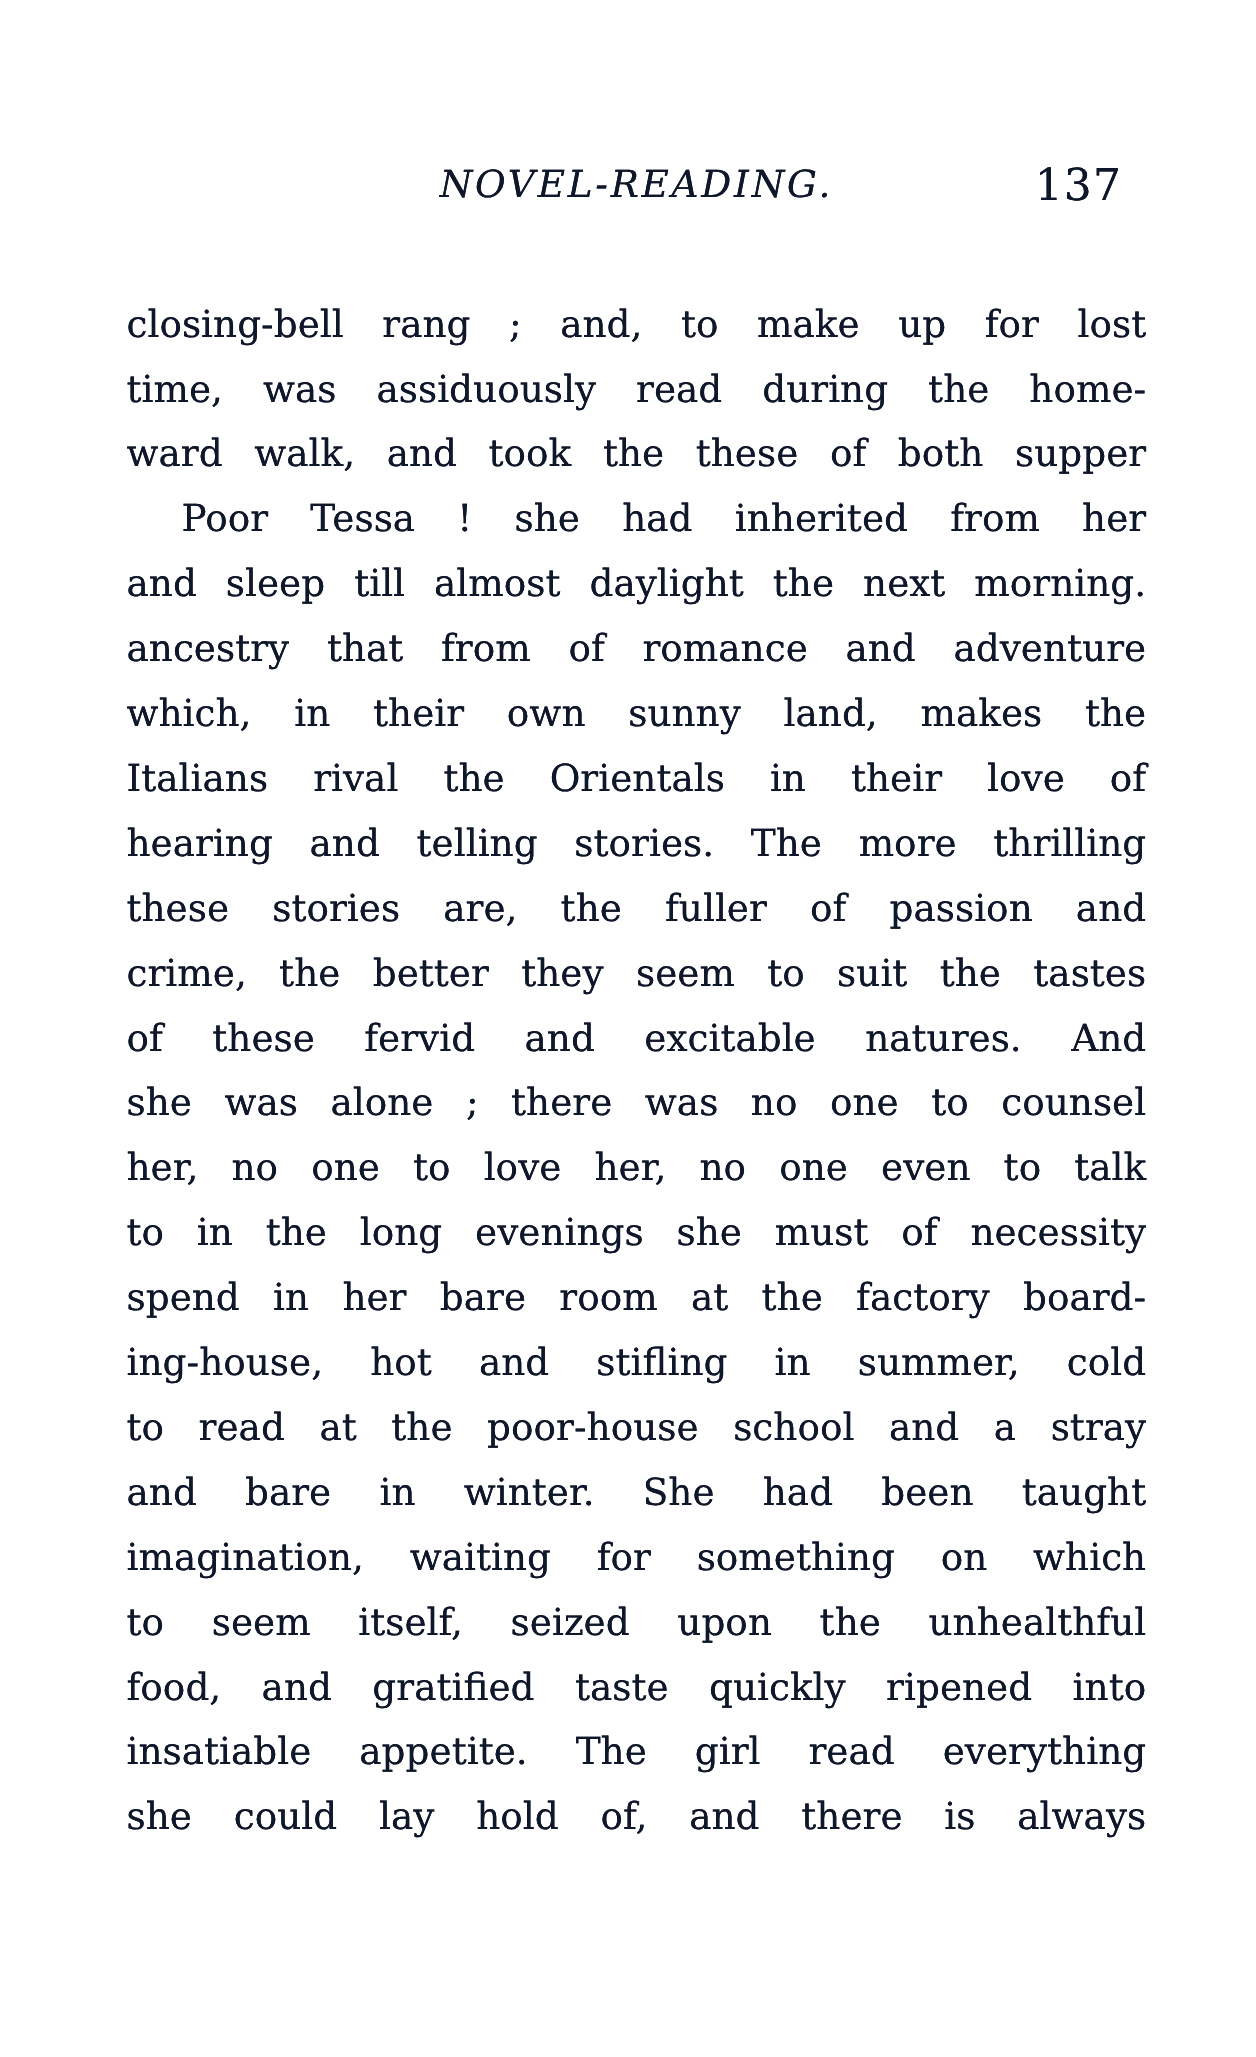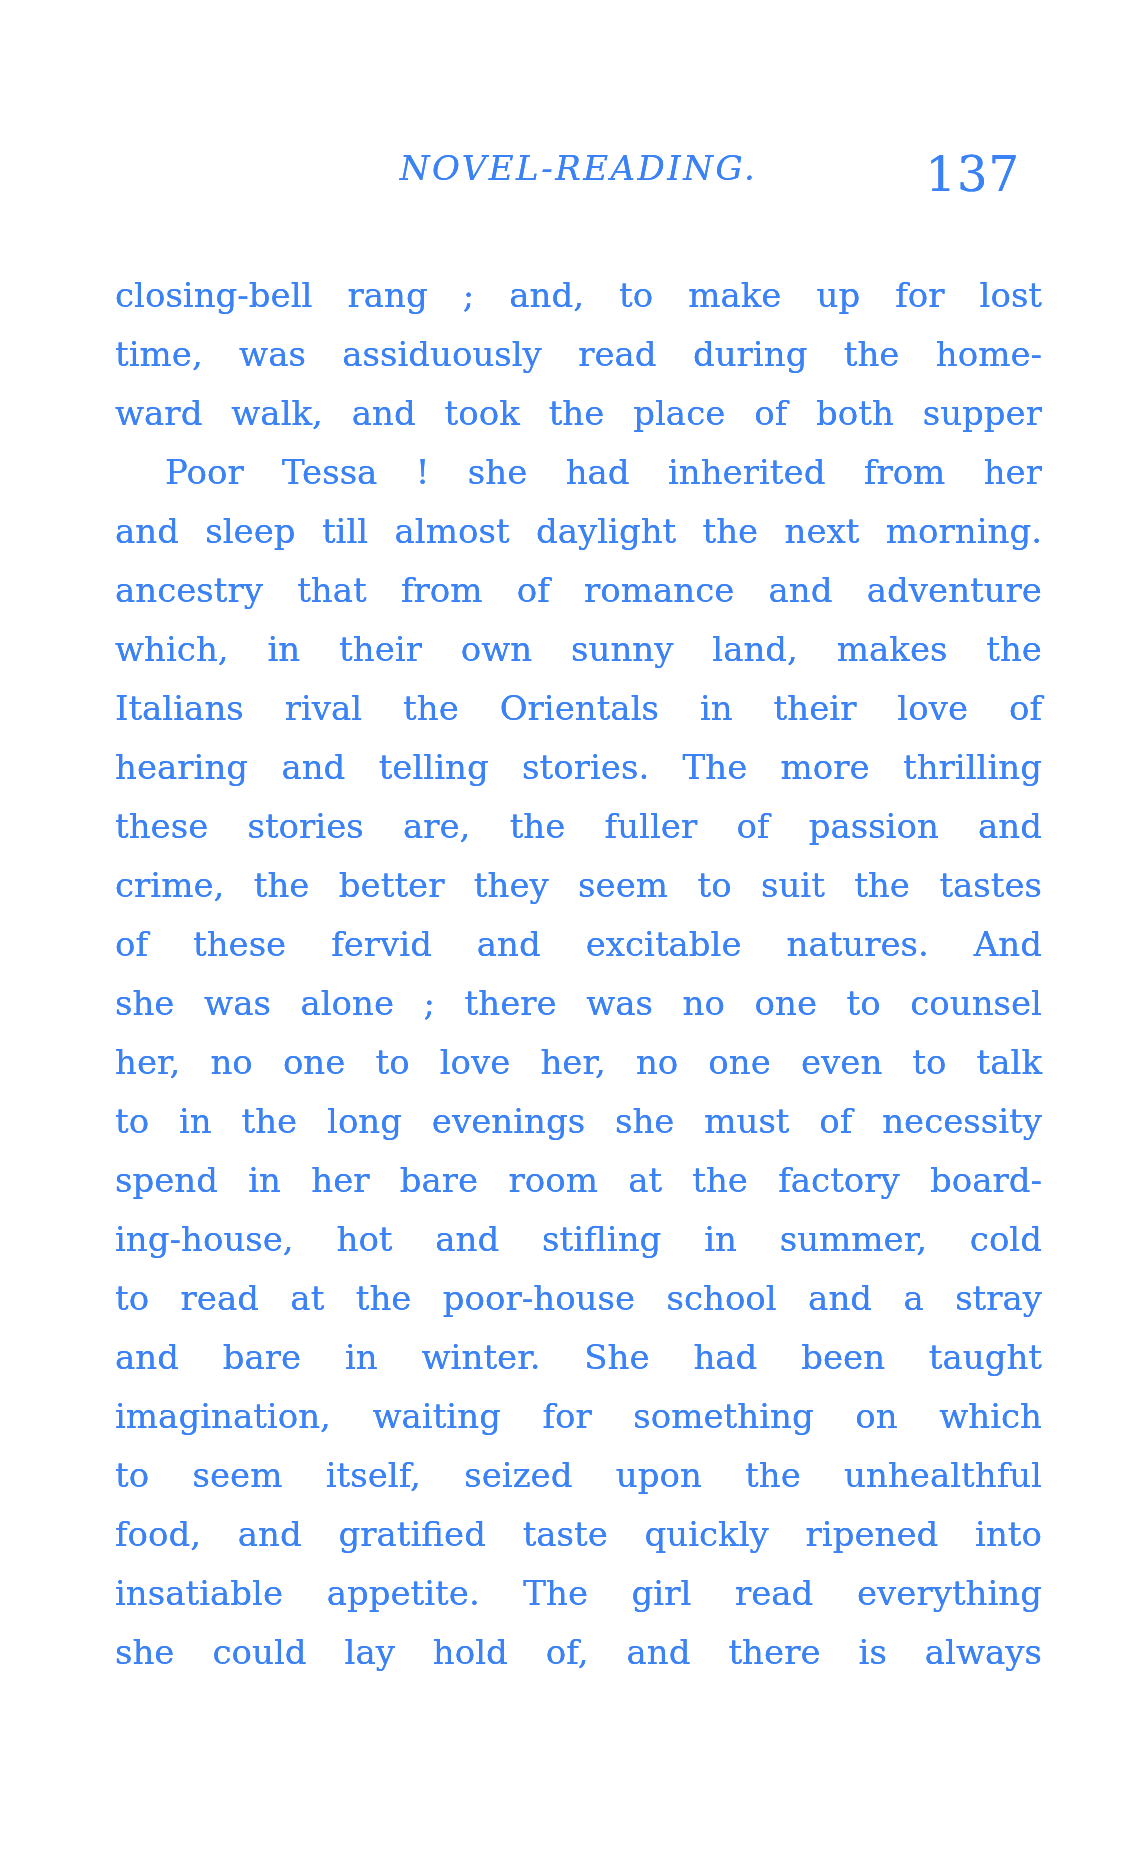--- a/index.html
+++ b/index.html
@@ -6,21 +6,21 @@
     margin: 0;
     padding: 0;
     background: #ffffff;
   }
   .page {
     position: relative;
     width: 1142px;
     height: 1870px;
     background: #ffffff;
     overflow: hidden;
-    color: #3b82f6;
+    color: #0f172a;
     font-family: "DejaVu Serif", serif;
   }
   
   .running-head {
     position: absolute;
     top: 148px;
     left: 115px;
     width: 927px;
     height: 60px;
   }
@@ -34,21 +34,21 @@
     font-size: 34px;
     letter-spacing: 2.5px;
     word-spacing: 4px;
     white-space: nowrap;
     text-shadow: 0 0 0.5px currentColor;
   }
   .folio {
     position: absolute;
     right: 22px;
     top: -2px;
-    font-size: 48px;
+    font-size: 40px;
     letter-spacing: 1px;
     font-feature-settings: "onum" 1;
     text-shadow: 0 0 0.5px currentColor;
   }
   
   .text-block {
     position: absolute;
     top: 266px;
     left: 115px;
     width: 927px;
@@ -74,21 +74,21 @@
 <div class="page">
 
   <header class="running-head">
     <span class="head-title">NOVEL-READING.</span>
     <span class="folio">137</span>
   </header>
 
   <main class="text-block" id="text-block">
       <div class="text-line">closing-bell rang ; and, to make up for lost</div>
       <div class="text-line">time, was assiduously read during the home-</div>
-      <div class="text-line">ward walk, and took the place of both supper</div>
+      <div class="text-line">ward walk, and took the these of both supper</div>
       <div class="text-line indent">Poor Tessa ! she had inherited from her</div>
       <div class="text-line">and sleep till almost daylight the next morning.</div>
       <div class="text-line">ancestry that from of romance and adventure</div>
       <div class="text-line">which, in their own sunny land, makes the</div>
       <div class="text-line">Italians rival the Orientals in their love of</div>
       <div class="text-line">hearing and telling stories.  The more thrilling</div>
       <div class="text-line">these stories are, the fuller of passion and</div>
       <div class="text-line">crime, the better they seem to suit the tastes</div>
       <div class="text-line">of these fervid and excitable natures.  And</div>
       <div class="text-line">she was alone ; there was no one to counsel</div>

